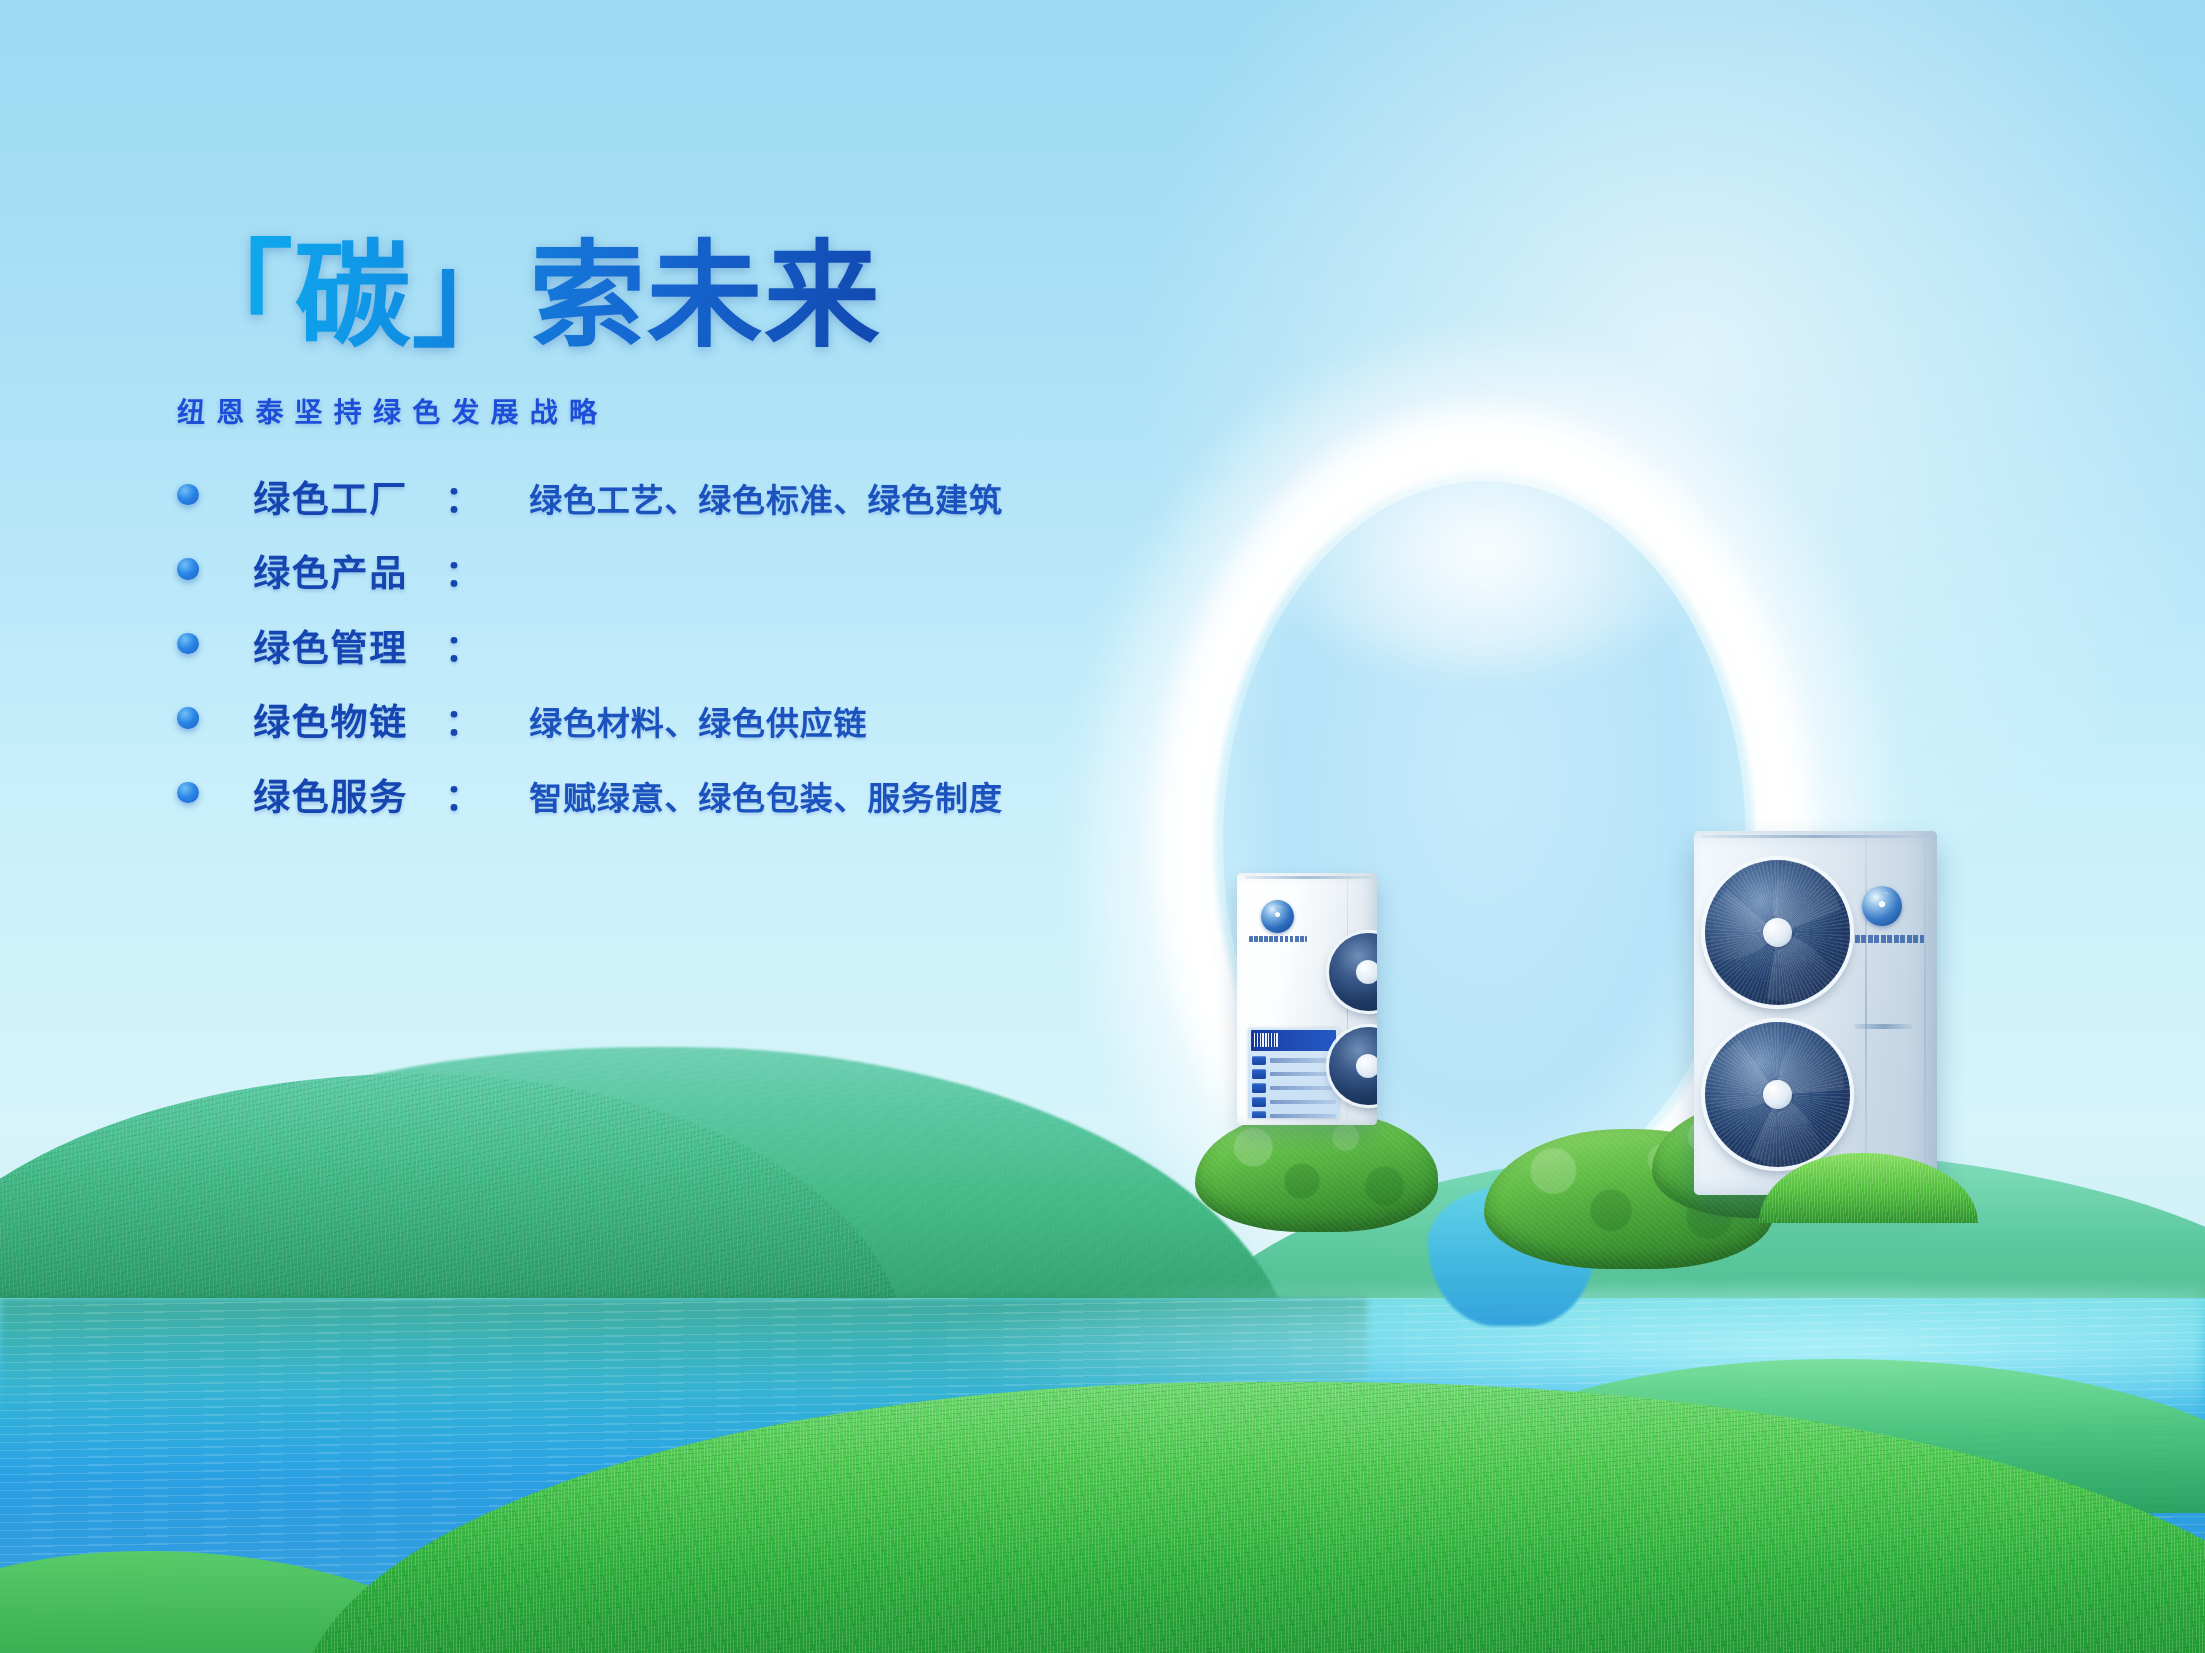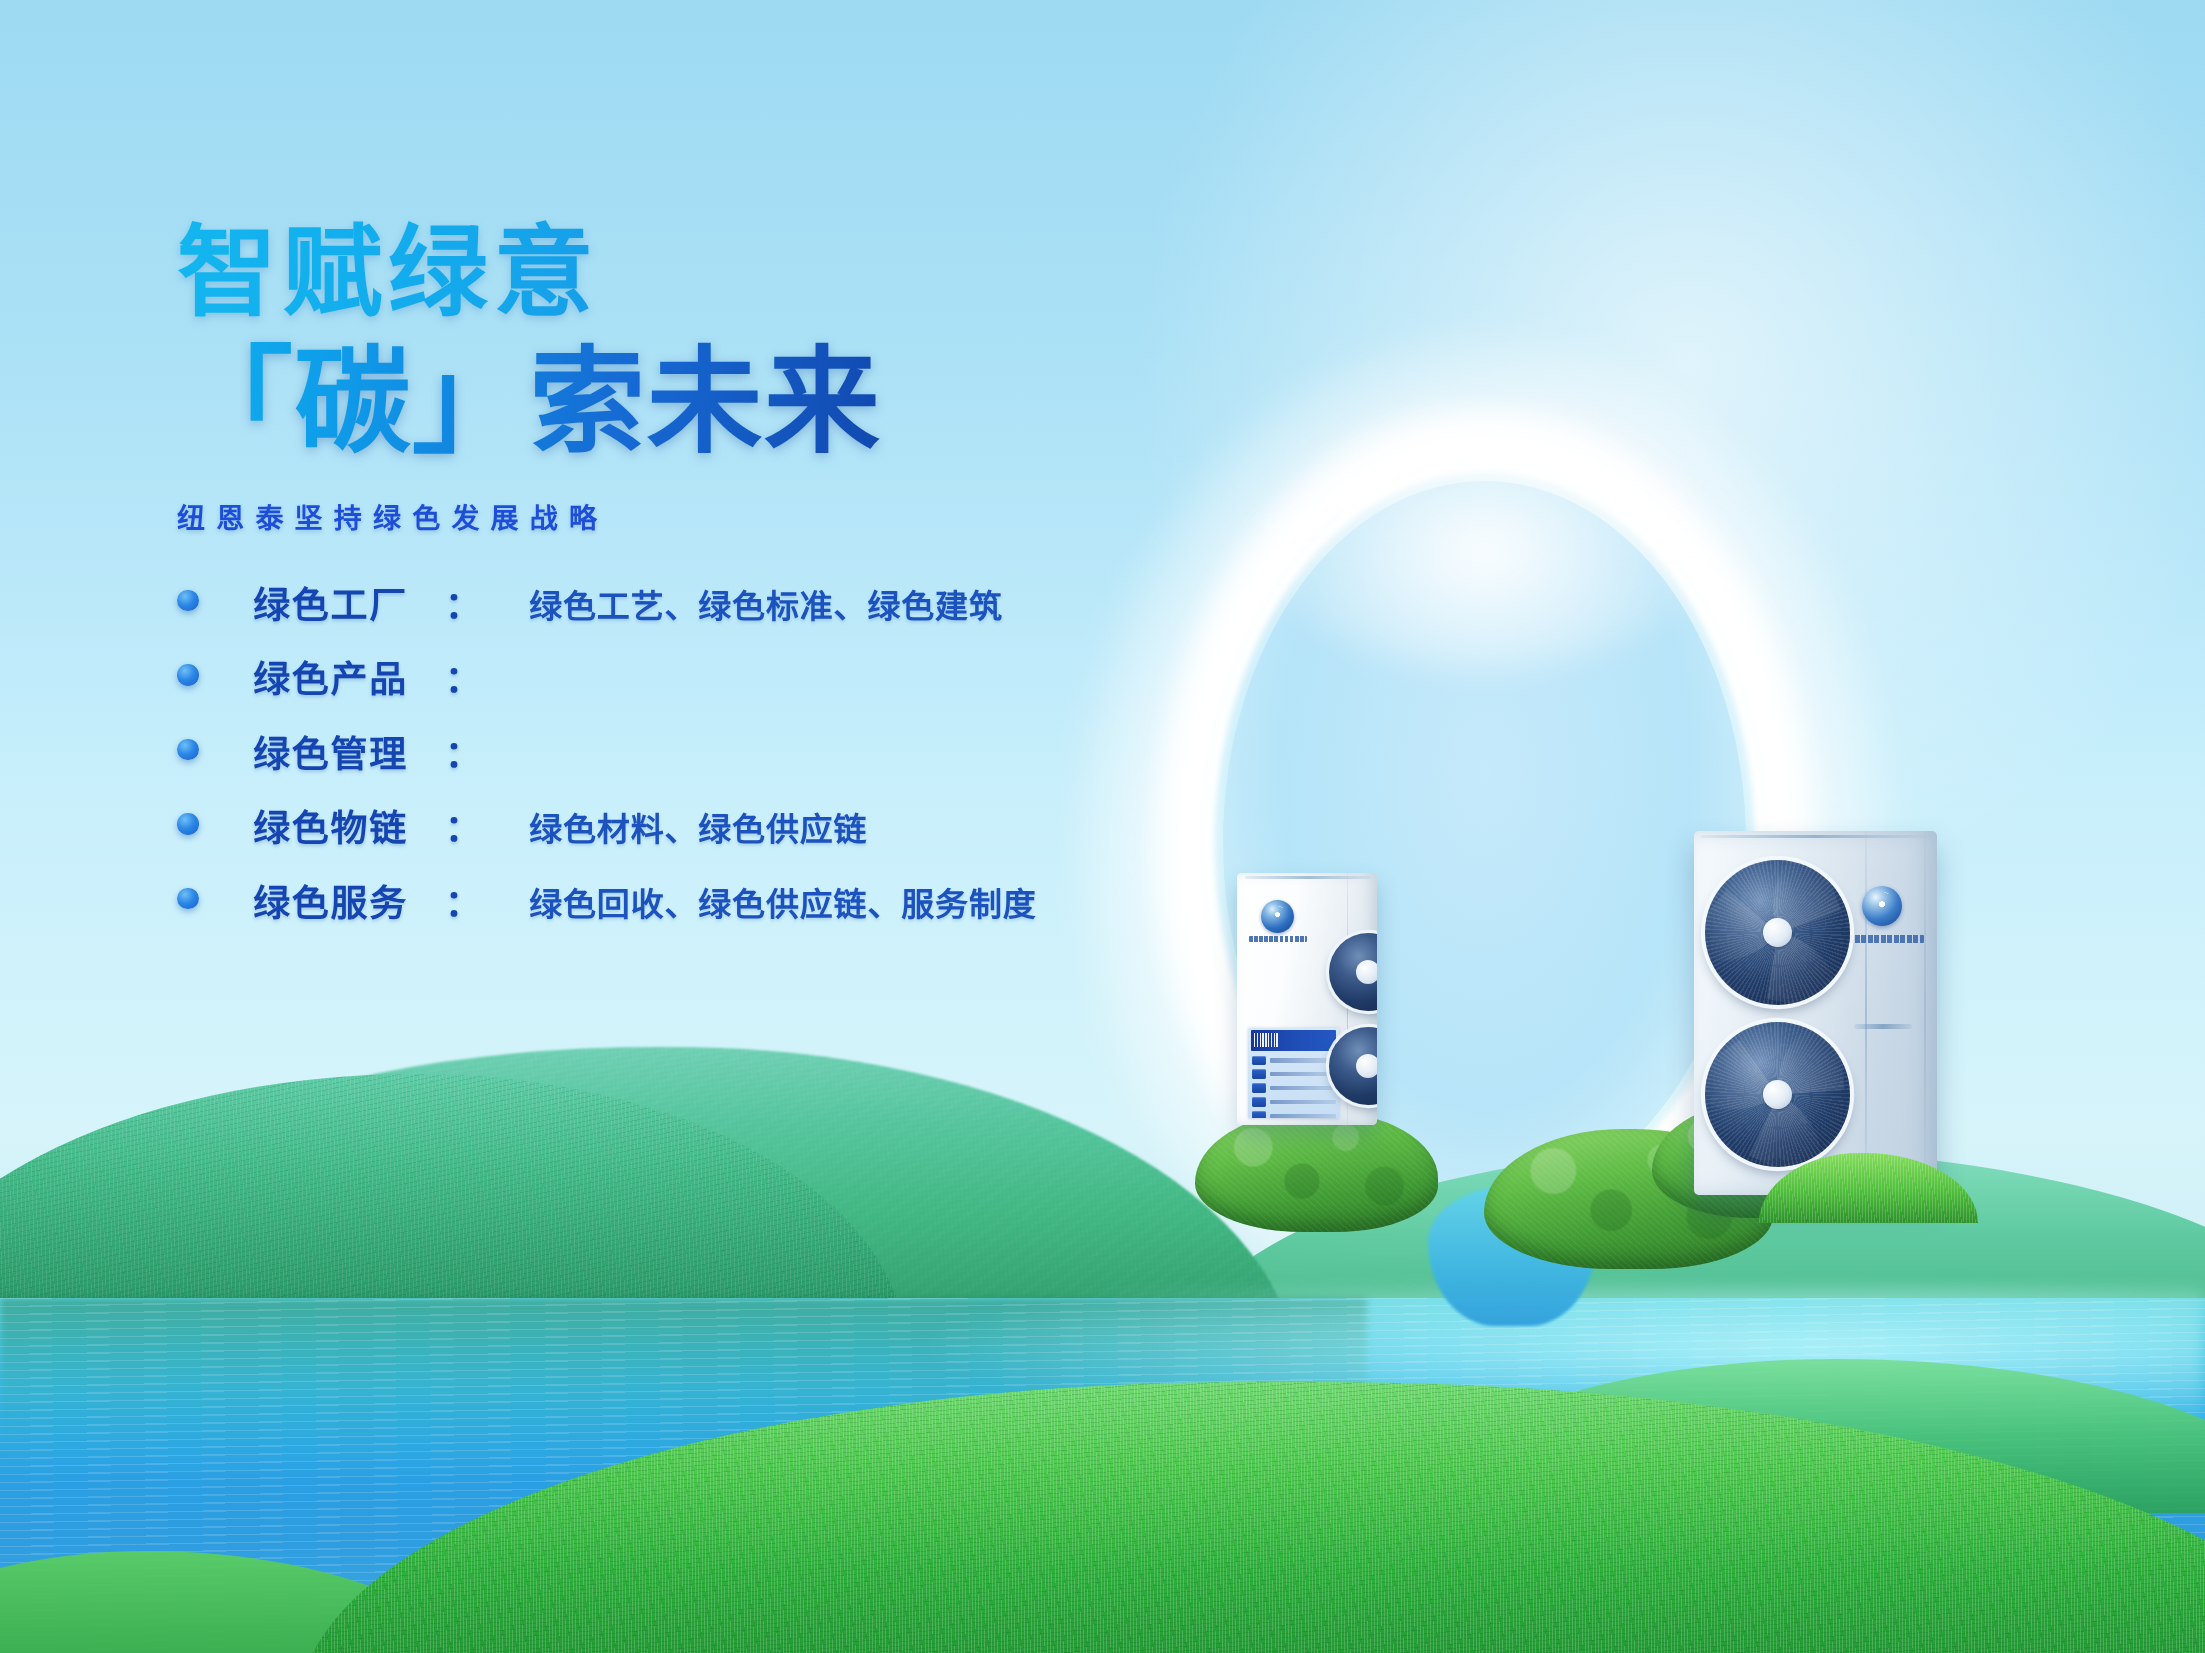--- a/index.html
+++ b/index.html
@@ -519,21 +519,20 @@
     <div class="blade" style="transform:rotate(265deg);"></div>
     <div class="hub"></div>
   </div>
 </div>
 
 <div class="tuft">
     <div class="tuft-tex"></div>
   </div>
 
 <div class="copy">
-  <div class="headline1">智赋绿意</div>
   <div class="headline2">「碳」索未来</div>
   <div class="subtitle">纽恩泰坚持绿色发展战略</div>
 
   <div class="bullets">
     <div class="bullet-row">
       <span class="dot"></span>
       <span class="b-label">绿色工厂</span>
       <span class="b-colon">：</span>
       <span class="b-desc">绿色工艺、绿色标准、绿色建筑</span>
     </div>
@@ -550,17 +549,17 @@
     <div class="bullet-row">
       <span class="dot"></span>
       <span class="b-label">绿色物链</span>
       <span class="b-colon">：</span>
       <span class="b-desc">绿色材料、绿色供应链</span>
     </div>
     <div class="bullet-row">
       <span class="dot"></span>
       <span class="b-label">绿色服务</span>
       <span class="b-colon">：</span>
-      <span class="b-desc">绿色回收、绿色供应链、服务制度</span>
+      <span class="b-desc">智赋绿意、绿色包装、服务制度</span>
     </div>
   </div>
 </div>
 
 
 </body></html>

